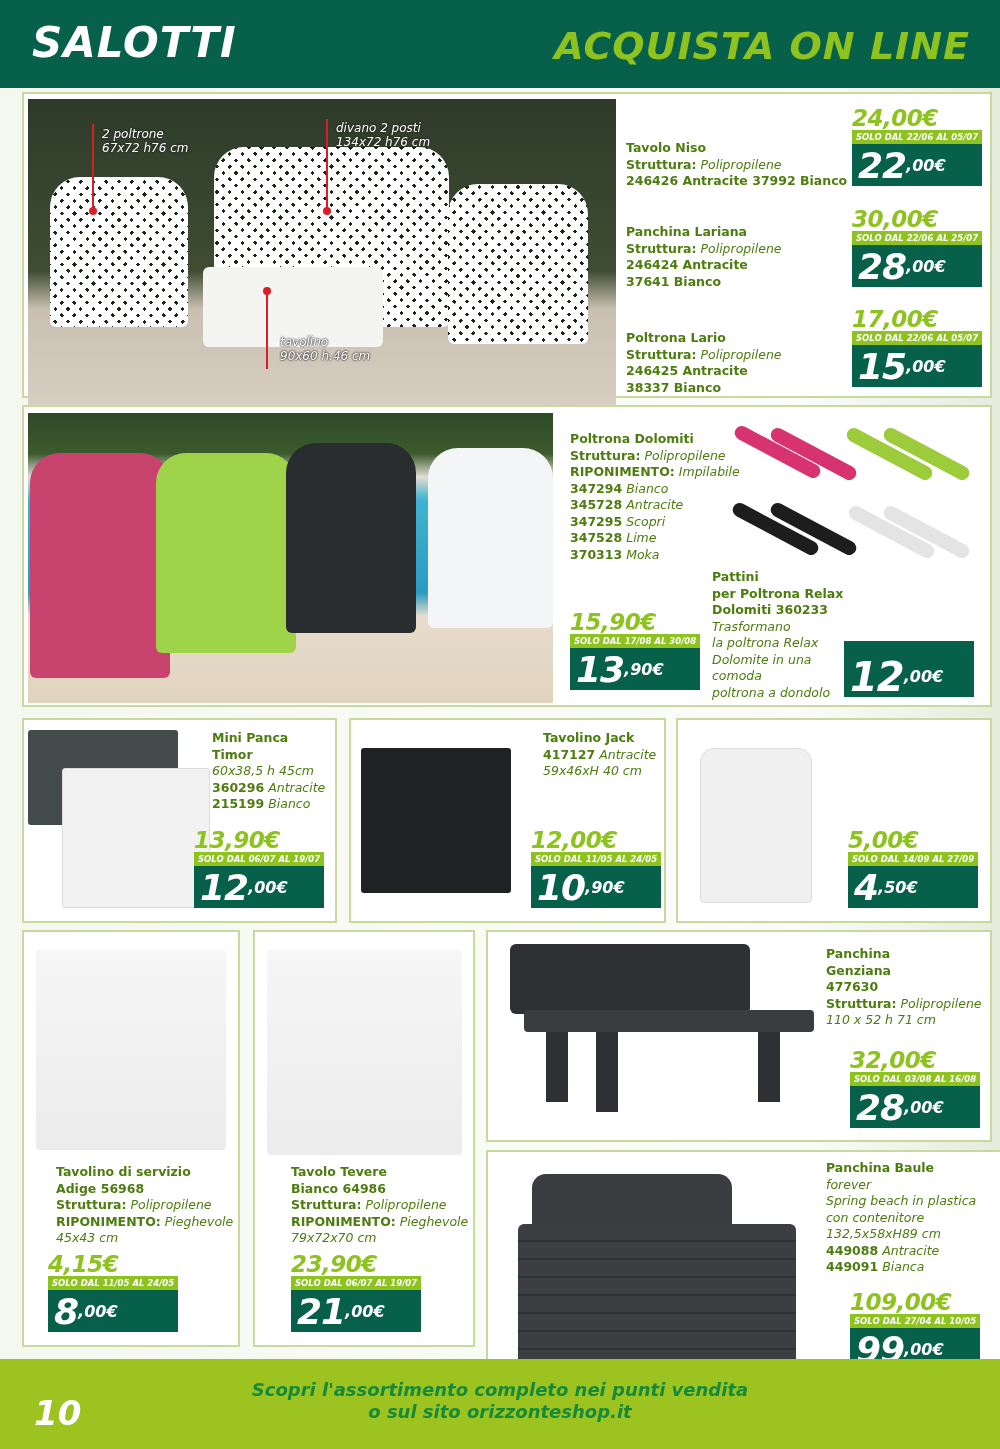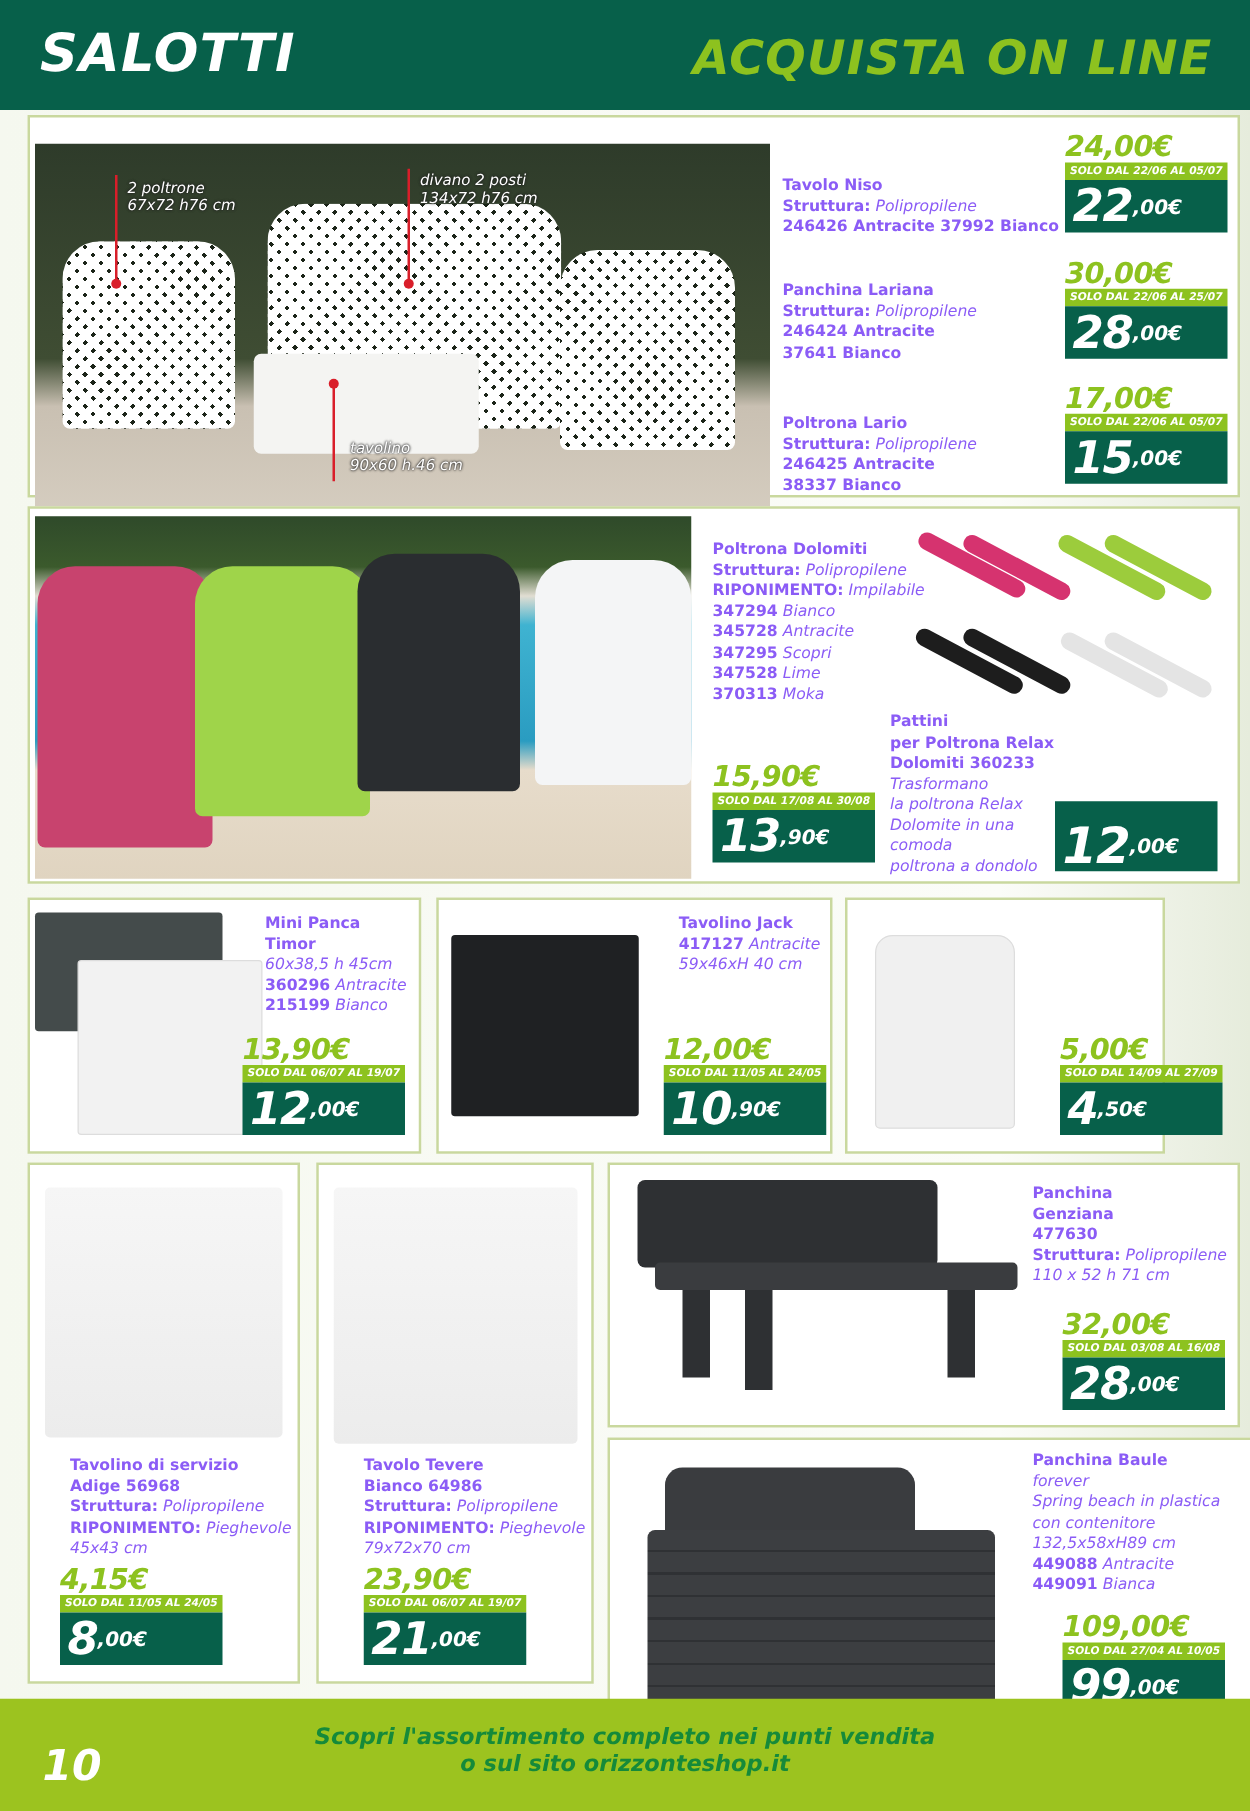--- a/index.html
+++ b/index.html
@@ -19,21 +19,21 @@
   .garden { background: linear-gradient(180deg,#2e3b2a 0%,#3f4d33 45%,#c9c0b2 55%,#d9d1c4 85%,#5db8cc 92%); }
   .pool { background: linear-gradient(180deg,#2f4a2a 0%,#3b5a2c 14%,#e1ddd2 22%,#3fb3d1 30%,#2a9cc1 62%,#e7dccb 70%,#e0d4c0 100%); }
 
   .chair { position: absolute; border-radius: 30px 30px 6px 6px; }
   .lattice { background: repeating-linear-gradient(45deg,#fff 0 6px,#1b2418 6px 9px), repeating-linear-gradient(-45deg,#fff 0 6px,#1b2418 6px 9px); background-blend-mode: lighten; }
 
   .anno { position: absolute; font: italic 12px "DejaVu Sans", sans-serif; color: #fff; text-shadow: 0 0 2px #222,0 0 2px #222; line-height: 14px; }
   .dot { position: absolute; width: 8px; height: 8px; border-radius: 50%; background: #d91e2a; }
   .line { position: absolute; width: 2px; background: #d91e2a; }
 
-  .info { position: absolute; font-size: 12.5px; line-height: 16.5px; color: #8b5cf6; }
+  .info { position: absolute; font-size: 12.5px; line-height: 16.5px; color: #4d7c0f; }
   .info b { font-weight: bold; }
   .info i { font-style: italic; text-align: right; }
 
   
   .price { position: absolute; width: 130px; }
   .price .old { font: italic bold 23px "DejaVu Sans", sans-serif; color: #8dc21f; line-height: 24px; letter-spacing: -0.5px; }
   .price .band { background: #8dc21f; color: #fff; font: italic bold 8.5px "DejaVu Sans", sans-serif; padding: 2px 4px; white-space: nowrap; }
   .price .new { background: #07604a; color: #fff; height: 42px; padding-left: 6px; display: flex; align-items: flex-end; font: italic 900 36px "DejaVu Sans", sans-serif; letter-spacing: -1px; line-height: 40px; }
   .price .new .cents { font-size: 16px; letter-spacing: 0; }
 
@@ -46,21 +46,21 @@
 </head>
 <body>
 
 <div class="header">
   <div class="title">SALOTTI</div>
   <div class="shop">ACQUISTA ON LINE</div>
 </div>
 <div class="page-bg"></div>
 
 <div class="panel" style="left:22px;top:92px;width:970px;height:306px;">
-  <div class="photo garden" style="left:4px;top:5px;width:588px;height:382px;margin-top:16px;">
+  <div class="photo garden" style="left:4px;top:5px;width:588px;height:382px;">
     <div class="chair lattice" style="left:22px;top:78px;width:138px;height:150px;"></div>
     <div class="chair lattice" style="left:186px;top:48px;width:235px;height:180px;"></div>
     <div class="chair lattice" style="left:420px;top:85px;width:140px;height:160px;"></div>
     <div class="shape" style="left:175px;top:168px;width:180px;height:80px;background:#f4f4f2;border-radius:6px;"></div>
     <div class="line" style="left:64px;top:25px;height:88px;"></div>
       <div class="dot" style="left:61px;top:108px;"></div>
     <div class="line" style="left:298px;top:20px;height:90px;"></div>
       <div class="dot" style="left:295px;top:108px;"></div>
     <div class="line" style="left:238px;top:190px;height:80px;"></div>
       <div class="dot" style="left:235px;top:188px;"></div>
@@ -207,21 +207,21 @@
   <div class="price" style="left:180px;top:108px;">
     <div class="old">12,00€</div>
     <div class="band">SOLO DAL 11/05 AL 24/05</div>
     <div class="new">
         <span>10</span>
         <span class="cents">,90€</span>
       </div>
   </div>
 </div>
 
-<div class="panel" style="left:676px;top:718px;width:256px;height:205px;">
+<div class="panel" style="left:676px;top:718px;width:316px;height:205px;">
   <div class="shape" style="left:22px;top:28px;width:112px;height:155px;background:#f0f0f0;border:1px solid #ddd;border-radius:14px 14px 4px 4px;"></div>
   <div class="price" style="left:170px;top:108px;">
     <div class="old">5,00€</div>
     <div class="band">SOLO DAL 14/09 AL 27/09</div>
     <div class="new">
         <span>4</span>
         <span class="cents">,50€</span>
       </div>
   </div>
 </div>

